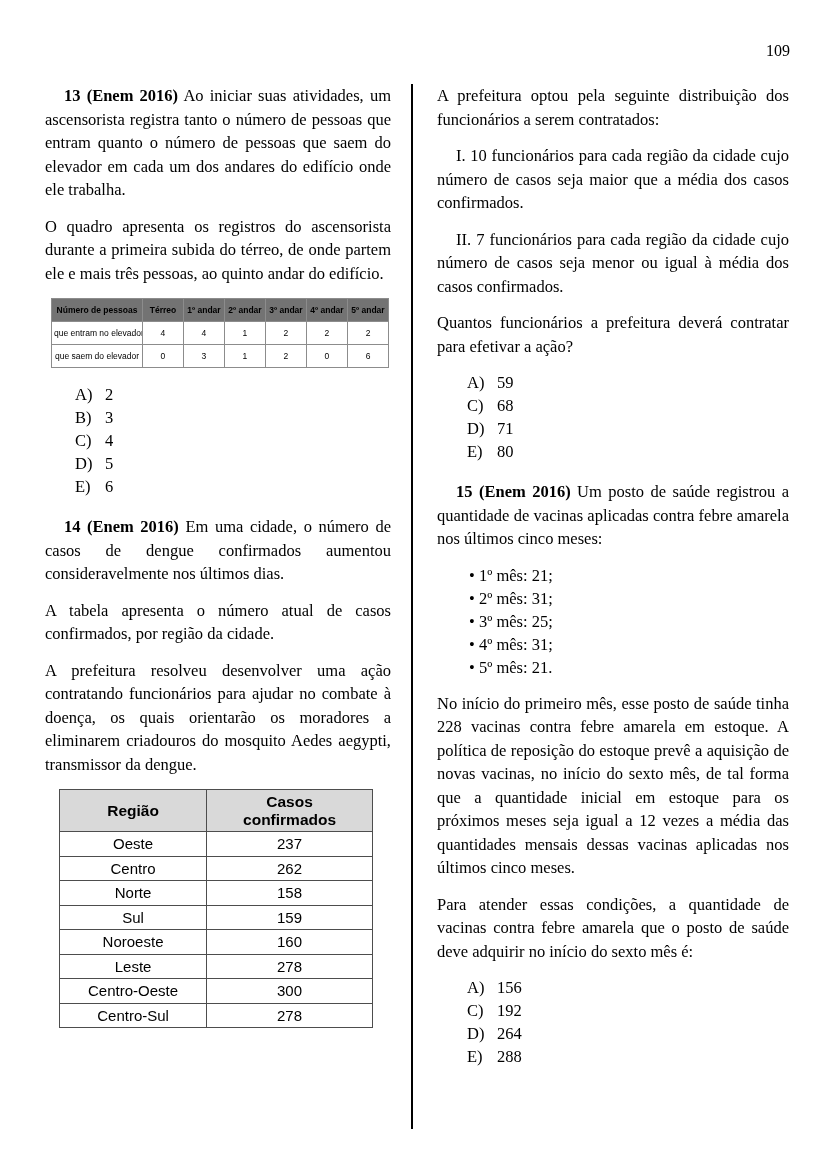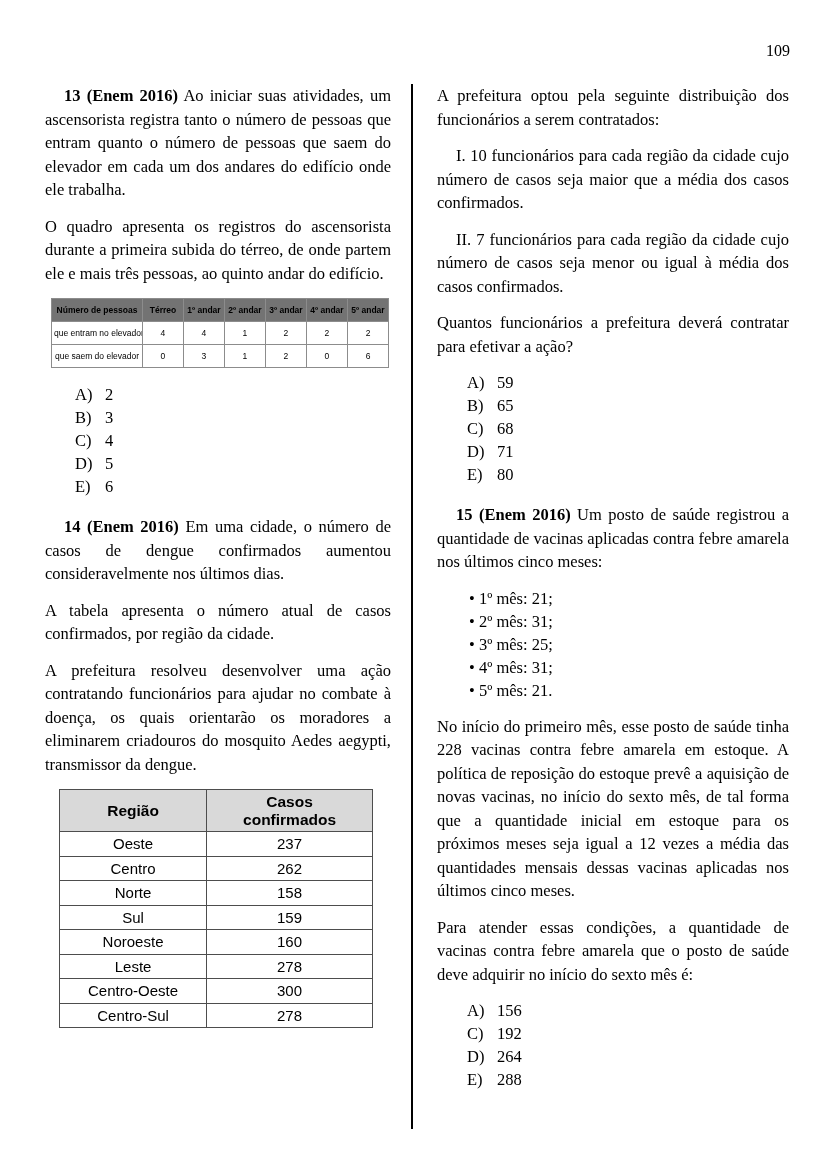--- a/index.html
+++ b/index.html
@@ -171,21 +171,20 @@
     <p class="body-p">A prefeitura optou pela seguinte distribuição dos funcionários a serem contratados:</p>
 
     <p class="body-p indent">I. 10 funcionários para cada região da cidade cujo número de casos seja maior que a média dos casos confirmados.</p>
 
     <p class="body-p indent">II. 7 funcionários para cada região da cidade cujo número de casos seja menor ou igual à média dos casos confirmados.</p>
 
     <p class="body-p">Quantos funcionários a prefeitura deverá contratar para efetivar a ação?</p>
 
     <div class="options">
       <div class="option"><span class="opt-k">A)</span><span>59</span></div>
-      <div class="option"><span class="opt-k">B)</span><span>65</span></div>
       <div class="option"><span class="opt-k">C)</span><span>68</span></div>
       <div class="option"><span class="opt-k">D)</span><span>71</span></div>
       <div class="option"><span class="opt-k">E)</span><span>80</span></div>
     </div>
 
     <p class="body-p indent"><span class="qtitle">15 (Enem 2016)</span><span> Um posto de saúde registrou a quantidade de vacinas aplicadas contra febre amarela nos últimos cinco meses:</span></p>
 
     <div class="bullets">
       <div class="bullet">• 1º mês: 21;</div>
       <div class="bullet">• 2º mês: 31;</div>

